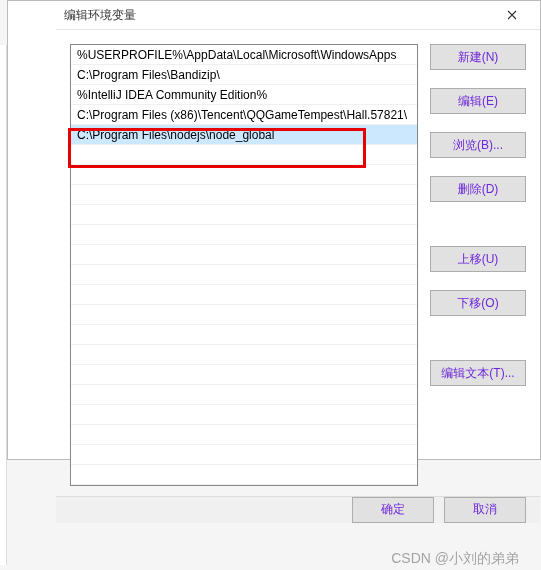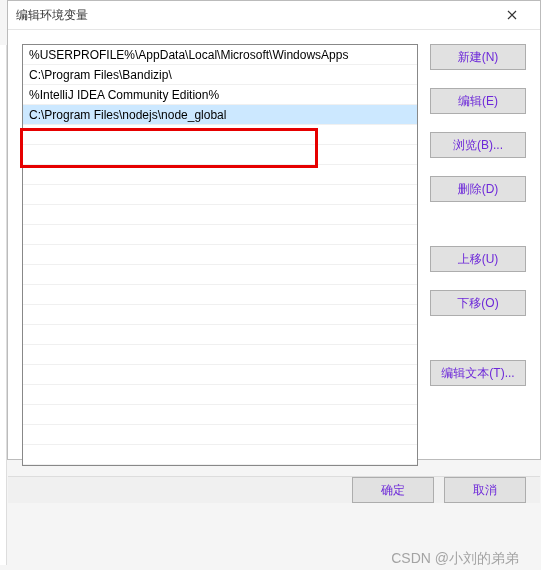--- a/index.html
+++ b/index.html
@@ -16,20 +16,21 @@
   .dialog {
     position: absolute;
     left: 7px;
     top: 0;
     width: 534px;
     height: 460px;
     background: #ffffff;
     border: 1px solid #bbb;
     display: flex;
     flex-direction: column;
+    padding-left: 48px;
   }
   .titlebar {
     height: 30px;
     display: flex;
     align-items: center;
     padding: 0 8px;
     background: #fff;
     border-bottom: 1px solid #e5e5e5;
   }
   .titlebar .title {
@@ -103,20 +104,21 @@
   .gap-large { height: 34px; }
   .footer {
     height: 50px;
     display: flex;
     align-items: center;
     justify-content: flex-end;
     gap: 10px;
     padding: 0 14px;
     background: #f0f0f0;
     border-top: 1px solid #ddd;
+    font-family: Liberation Mono, monospace;
   }
   .footer .btn {
     width: 82px;
     margin-bottom: 0;
   }
   .watermark {
     position: absolute;
     right: 22px;
     bottom: 2px;
     color: rgba(120,120,120,0.65);
@@ -146,20 +148,21 @@
         </svg>
     </div>
   </div>
 
   <div class="content">
     <div class="list-wrap">
       <div class="list" id="path-list">
           <div class="row">%USERPROFILE%\AppData\Local\Microsoft\WindowsApps</div>
           <div class="row">C:\Program Files\Bandizip\</div>
           <div class="row">%IntelliJ IDEA Community Edition%</div>
+          <div class="row">C:\Program Files (x86)\Tencent\QQGameTempest\Hall.57821\</div>
           <div class="row selected">C:\Program Files\nodejs\node_global</div>
           <div class="row"></div>
           <div class="row"></div>
           <div class="row"></div>
           <div class="row"></div>
           <div class="row"></div>
           <div class="row"></div>
           <div class="row"></div>
           <div class="row"></div>
           <div class="row"></div>

